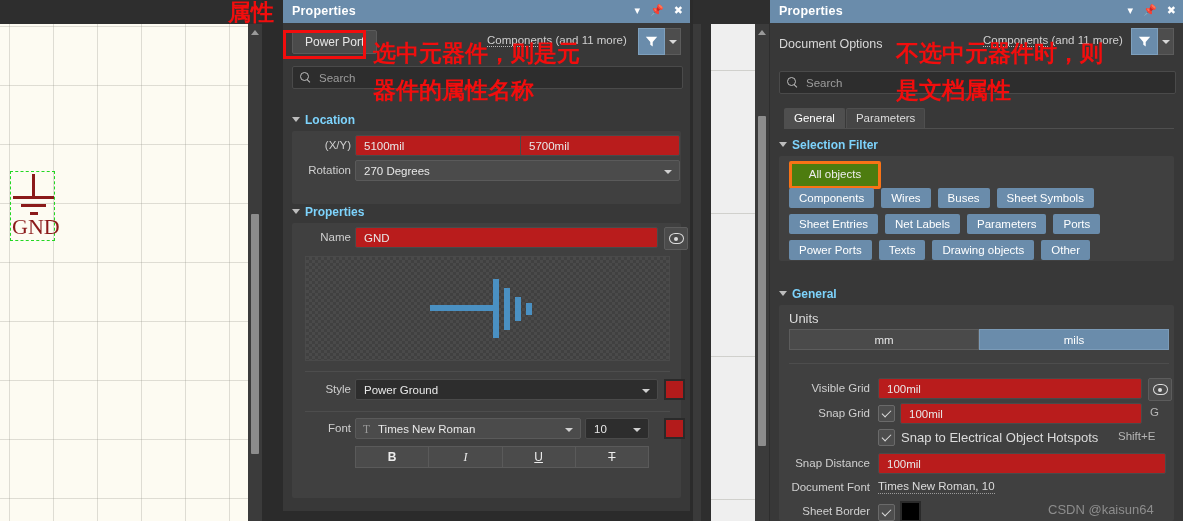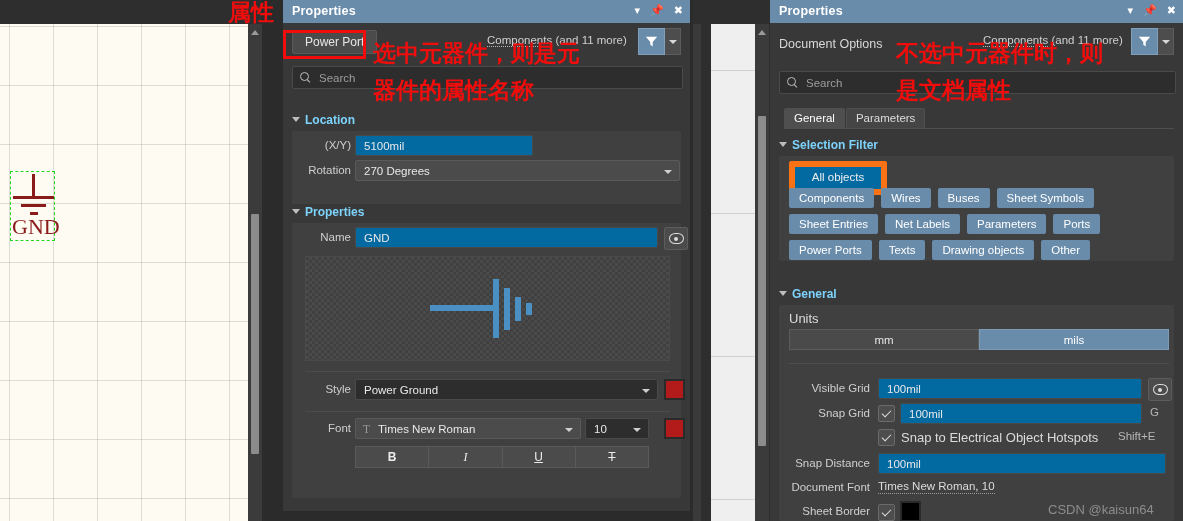--- a/index.html
+++ b/index.html
@@ -79,21 +79,21 @@
       background:#bdbdbd;transform:rotate(45deg);transform-origin:left center;}
   .searchbox .ph{margin-left:8px;font-size:11.5px;color:#9d9d9d;}
 
   
   .sect{position:absolute;font-size:12px;color:#7dd3fc;font-weight:bold;}
   .sect .tri{display:inline-block;width:0;height:0;margin-right:5px;vertical-align:2px;
              border-left:4px solid transparent;border-right:4px solid transparent;border-top:5px solid #bdbdbd;}
   .groupbox{position:absolute;background:#404040;border-radius:2px;}
 
   .lbl{position:absolute;font-size:11.5px;color:#cfcfcf;text-align:right;}
-  .field{position:absolute;height:21px;background:#0369a1;border:1px solid #4a4a4a;border-radius:2px;
+  .field{position:absolute;height:21px;background:#b91c1c;border:1px solid #4a4a4a;border-radius:2px;
          font-size:11.5px;color:#e8e8e8;line-height:21px;padding-left:8px;box-sizing:border-box;overflow:hidden;white-space:nowrap;}
   .combo{position:absolute;height:21px;background:#4b4b4b;border:1px solid #5a5a5a;border-radius:2px;
          font-size:11.5px;color:#e8e8e8;line-height:21px;padding-left:8px;box-sizing:border-box;}
   .combo .cv{width:0;height:0;position:absolute;right:7px;top:9px;
          border-left:4px solid transparent;border-right:4px solid transparent;border-top:4px solid #d0d0d0;}
   .combo.dark{background:#2d2d2d;border-color:#4a4a4a;}
 
   .eyebtn{position:absolute;width:22px;height:21px;background:#4b4b4b;border:1px solid #5c5c5c;border-radius:2px;
           display:flex;align-items:center;justify-content:center;}
   .eye{width:13px;height:9px;border:1.3px solid #ddd;border-radius:50% 50% 50% 50%/60% 60% 60% 60%;
@@ -118,21 +118,21 @@
   
   .tabs{position:absolute;display:flex;align-items:flex-end;border-bottom:1px solid #4f4f4f;}
   .tab{height:19px;padding:0 9px;font-size:11.5px;color:#dcdcdc;line-height:19px;
        background:#454545;border:1px solid #4f4f4f;border-bottom:none;margin-right:1px;border-radius:2px 2px 0 0;}
   .tab.active{background:#4f4f4f;color:#fff;}
 
   
   .chips{position:absolute;display:flex;flex-wrap:wrap;gap:6px 7px;width:372px;}
   .chip{height:20px;padding:0 10px;line-height:20px;font-size:11.5px;color:#fff;
         background:#6a8cab;border-radius:2px;white-space:nowrap;}
-  .chip.allobj{background:#0369a1;border:6px solid #f97316;color:#eee;width:86px;text-align:center;padding:0;height:22px;line-height:21px;}
+  .chip.allobj{background:#4d7c0f;border:3px solid #f97316;color:#eee;width:86px;text-align:center;padding:0;height:22px;line-height:21px;}
 
   
   .unitrow{position:absolute;display:flex;width:380px;height:21px;}
   .unitrow .u{flex:1;text-align:center;font-size:11.5px;line-height:21px;color:#e5e5e5;
      background:#4a4a4a;border:1px solid #5c5c5c;}
   .unitrow .u.sel{background:#6a8cab;color:#fff;border-color:#7b9bb8;}
 
   .chk{position:absolute;width:15px;height:15px;background:#4d4d4d;border:1px solid #6a6a6a;border-radius:2px;
        display:flex;align-items:center;justify-content:center;}
   .chk .mk{width:8px;height:4px;border-left:1.6px solid #dcdcdc;border-bottom:1.6px solid #dcdcdc;
@@ -202,20 +202,21 @@
         <span class="mag"></span>
         <span class="ph">Search</span>
       </div>
 
       <div class="sect" style="left:9px;top:90px;">
         <span class="tri"></span><span>Location</span>
       </div>
       <div class="groupbox" style="left:9px;top:108px;width:389px;height:73px;"></div>
       <div class="lbl" style="left:10px;top:116px;width:58px;">(X/Y)</div>
       <div class="field" style="left:72px;top:112px;width:178px;">5100mil</div>
+      <div class="field" style="left:237px;top:112px;width:160px;">5700mil</div>
       <div class="lbl" style="left:10px;top:141px;width:58px;">Rotation</div>
       <div class="combo" style="left:72px;top:137px;width:325px;">
         <span>270 Degrees</span>
         <span class="cv"></span>
       </div>
 
       <div class="sect" style="left:9px;top:182px;">
         <span class="tri"></span><span>Properties</span>
       </div>
       <div class="groupbox" style="left:9px;top:200px;width:389px;height:275px;"></div>

